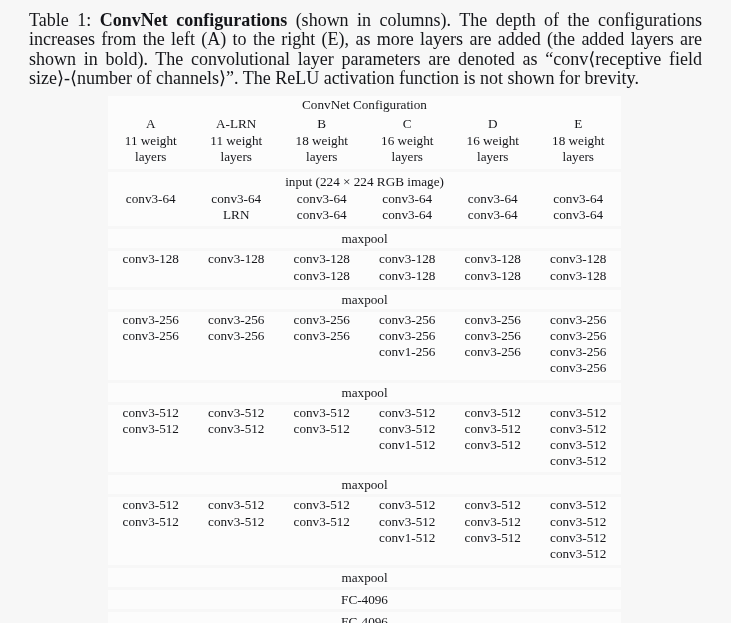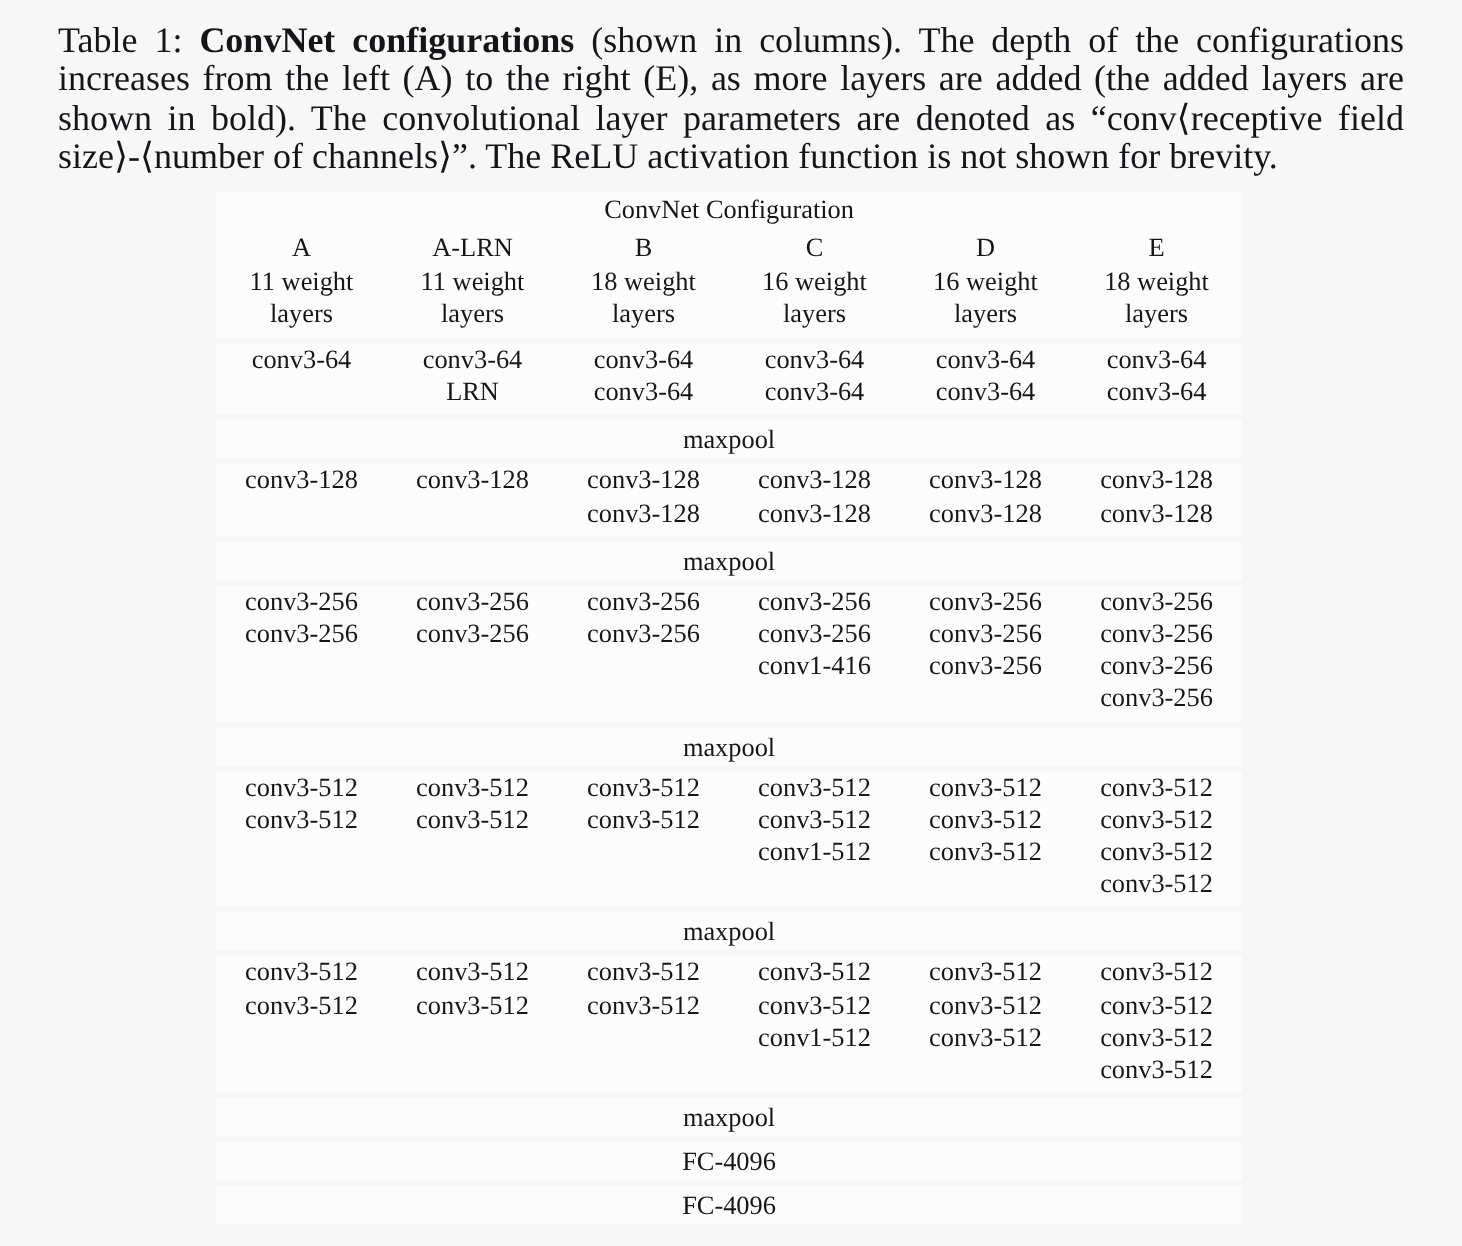--- a/index.html
+++ b/index.html
@@ -147,20 +147,23 @@
             </td>
             <td class="r-weights bb2 bl br2 cellpad">
               <span class="line">18 weight</span>
               <span class="line">layers</span>
             </td>
           </tr>
           <tr class="gap">
             <td colspan="6"></td>
           </tr>
           <tr>
+            <td class="r-span bt bb bl2 br2 cellpad bt" colspan="6">input (224 × 224 RGB image)</td>
+          </tr>
+          <tr>
             <td class="bb bl2 br cellpad" style="height: 35.4px;">
               <span class="line">conv3-64</span>
               <span class="line blank">&nbsp;</span>
             </td>
             <td class="bb bl br cellpad" style="height: 35.4px;">
               <span class="line">conv3-64</span>
               <span class="line bold">LRN</span>
             </td>
             <td class="bb bl br cellpad" style="height: 35.4px;">
               <span class="line">conv3-64</span>
@@ -238,21 +241,21 @@
             </td>
             <td class="bb bl br cellpad" style="height: 67.8px;">
               <span class="line">conv3-256</span>
               <span class="line">conv3-256</span>
               <span class="line blank">&nbsp;</span>
               <span class="line blank">&nbsp;</span>
             </td>
             <td class="bb bl br cellpad" style="height: 67.8px;">
               <span class="line">conv3-256</span>
               <span class="line">conv3-256</span>
-              <span class="line bold">conv1-416</span>
+              <span class="line bold">conv1-256</span>
               <span class="line blank">&nbsp;</span>
             </td>
             <td class="bb bl br cellpad" style="height: 67.8px;">
               <span class="line">conv3-256</span>
               <span class="line">conv3-256</span>
               <span class="line bold">conv3-256</span>
               <span class="line blank">&nbsp;</span>
             </td>
             <td class="bb bl br2 cellpad" style="height: 67.8px;">
               <span class="line">conv3-256</span>

